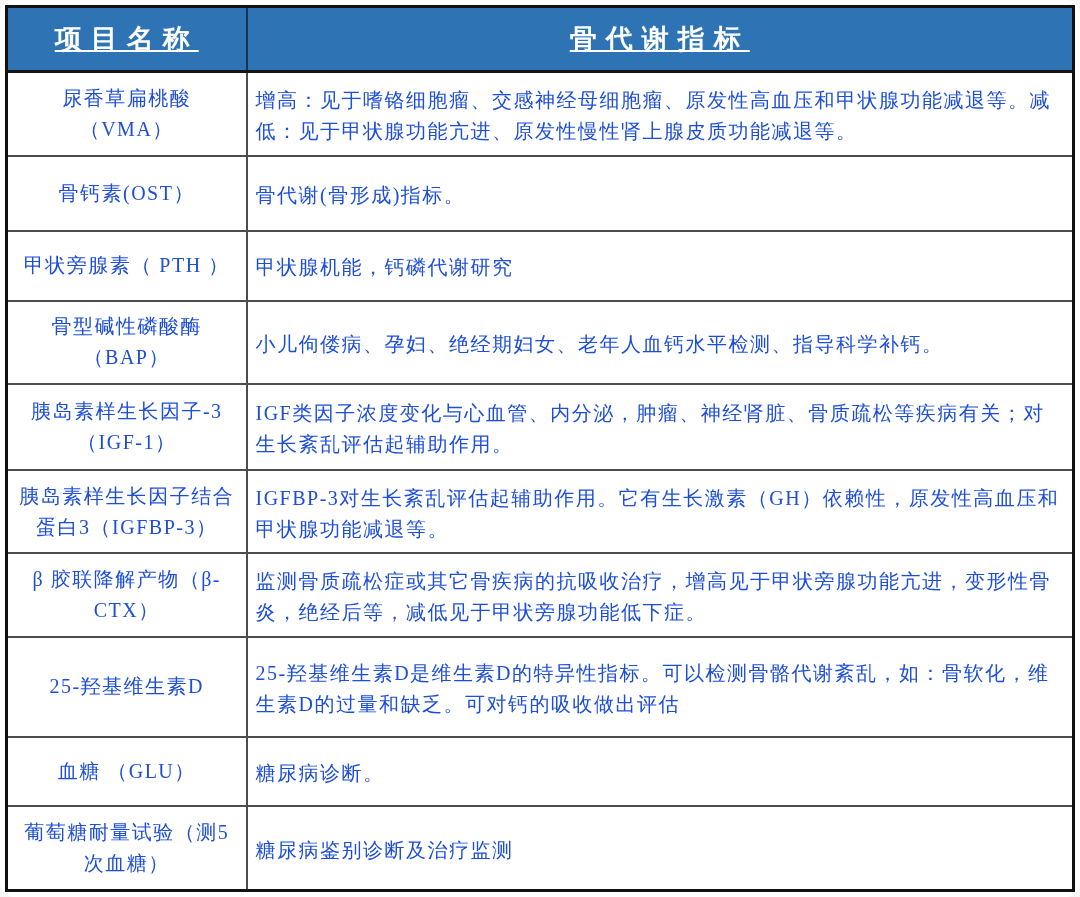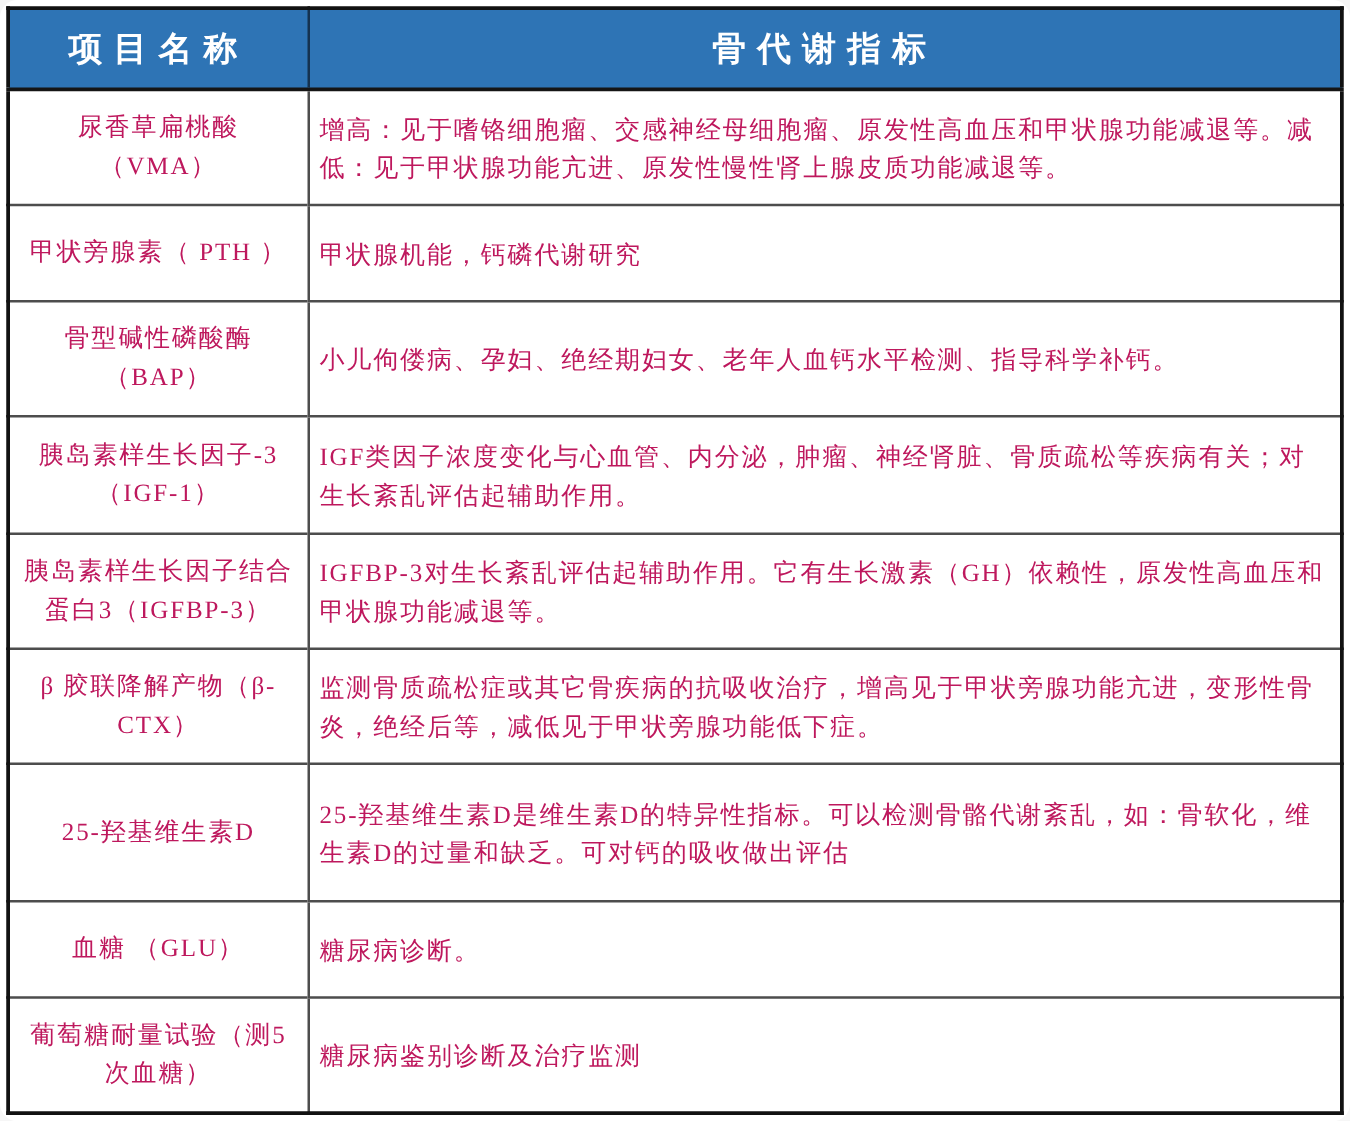--- a/index.html
+++ b/index.html
@@ -32,26 +32,27 @@
     background: #2E74B5;
     color: #ffffff;
     font-size: 27px;
     font-weight: bold;
     letter-spacing: 9px;
     text-align: center;
     vertical-align: middle;
     border-bottom: 3px solid #151515;
     height: 62px;
     padding: 0;
+    text-decoration: underline;
   }
   thead th.name-h { border-right: 2px solid #15324f; }
 
   tbody td {
     border-top: 2px solid #4d4d4d;
-    color: #be185d;
+    color: #1d4ed8;
     font-size: 20px;
     letter-spacing: 1.5px;
     vertical-align: middle;
     line-height: 1.55;
     background: #ffffff;
   }
   tbody tr:first-child td { border-top: none; }
 
   td.name-cell {
     text-align: center;
@@ -90,20 +91,24 @@
       <tr>
         <th class="name-h">项目名称</th>
         <th>骨代谢指标</th>
       </tr>
     </thead>
     <tbody>
       <tr class="r0">
         <td class="name-cell">尿香草扁桃酸（VMA）</td>
         <td class="mean-cell">增高：见于嗜铬细胞瘤、交感神经母细胞瘤、原发性高血压和甲状腺功能减退等。减低：见于甲状腺功能亢进、原发性慢性肾上腺皮质功能减退等。</td>
       </tr>
+      <tr class="r1">
+        <td class="name-cell">骨钙素(OST）</td>
+        <td class="mean-cell">骨代谢(骨形成)指标。</td>
+      </tr>
       <tr class="r2">
         <td class="name-cell">甲状旁腺素（ PTH ）</td>
         <td class="mean-cell">甲状腺机能，钙磷代谢研究</td>
       </tr>
       <tr class="r4">
         <td class="name-cell">骨型碱性磷酸酶（BAP）</td>
         <td class="mean-cell">小儿佝偻病、孕妇、绝经期妇女、老年人血钙水平检测、指导科学补钙。</td>
       </tr>
       <tr class="r6">
         <td class="name-cell">胰岛素样生长因子-3（IGF-1）</td>

